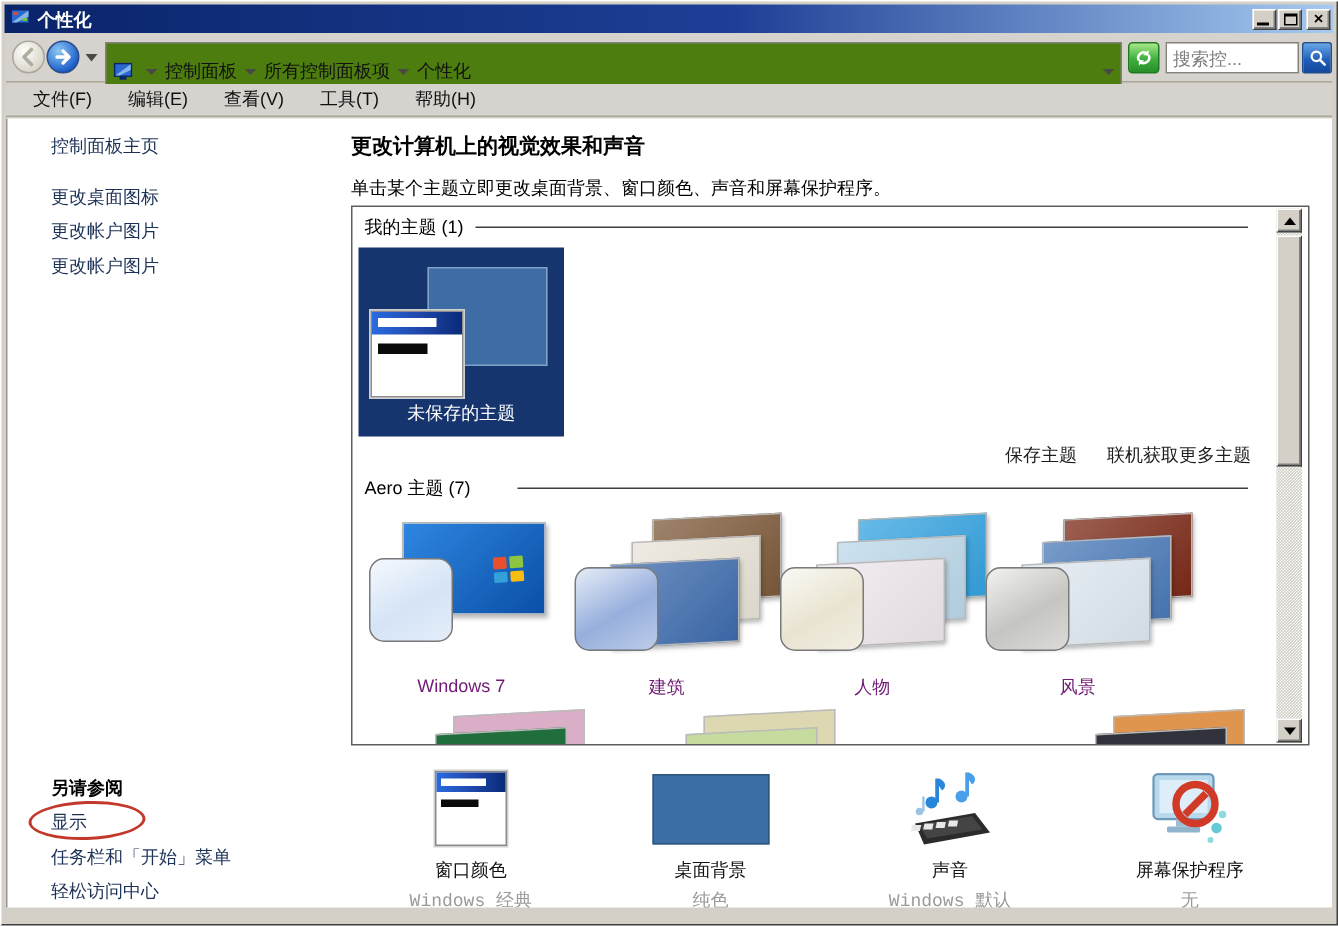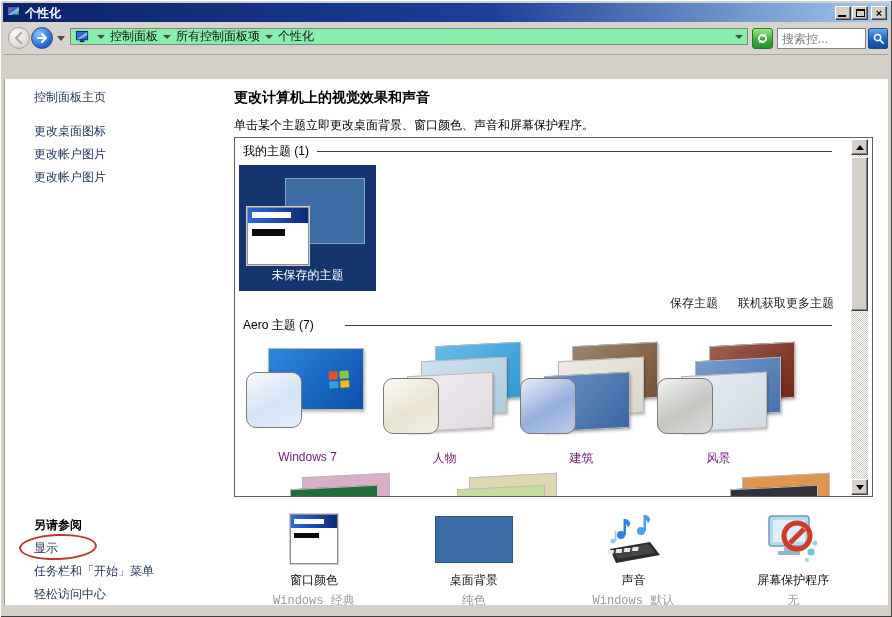--- a/index.html
+++ b/index.html
@@ -20,21 +20,21 @@
   .glyph-max{display:block;width:9px;height:8px;border:1px solid #000;border-top-width:2px;margin:0 auto 2px auto;}
   
   .toolbar{position:absolute;left:4px;top:22px;right:4px;height:33px;background:var(--chrome,#d6d3ce);
     border-bottom:1px solid #a9a699;}
   .navbtn{position:absolute;top:5px;width:22px;height:22px;border-radius:50%;cursor:pointer;}
   .navbtn.back{left:4px;background:radial-gradient(circle at 35% 30%,#fdfdfb,#d9d5ca 75%);border:1px solid #aaa69a;}
   .navbtn.fwd{left:27px;background:radial-gradient(circle at 35% 30%,#8cc8f4,#1a5bc8 75%);border:1px solid #2a4d8c;}
   .navbtn svg{position:absolute;left:3px;top:3px;}
   .nav-caret{position:absolute;left:53px;top:14px;width:0;height:0;
     border-left:4px solid transparent;border-right:4px solid transparent;border-top:5px solid #4a4a42;cursor:pointer;}
-  .addr{position:absolute;left:66px;top:6px;width:678px;height:17px;background:#86efac;
+  .addr{position:absolute;left:66px;top:6px;width:678px;height:39px;background:#4d7c0f;
     border:1px solid #84827a;display:flex;align-items:center;padding:0 4px;font-size:12px;color:#111;}
   .addr .aicon{flex:none;margin-right:2px;}
   .crumb-sep{width:0;height:0;border-left:4px solid transparent;border-right:4px solid transparent;
     border-top:4px solid #4a4a42;margin:0 5px;flex:none;}
   .crumb{cursor:pointer;white-space:nowrap;}
   .addr .spacer{flex:1;}
   .refresh{position:absolute;left:748px;top:6px;width:21px;height:21px;border:1px solid #1e7a1e;border-radius:3px;
     background:linear-gradient(180deg,#a8e88a,#3fae3f 55%,#2a8f2a);cursor:pointer;display:flex;align-items:center;justify-content:center;}
   .search{position:absolute;left:773px;top:6px;width:89px;height:21px;border:1px solid #84827a;background:#fff;}
   .search input{width:100%;height:100%;border:none;outline:none;font-size:12px;padding:0 4px;
@@ -180,20 +180,27 @@
       <input type="text" placeholder="搜索控..." style="">
     </div>
     <span class="searchbtn">
       <svg width="13" height="13" viewBox="0 0 14 14">
         <circle cx="6" cy="6" r="3.4" stroke="#fff" stroke-width="1.6" fill="none"></circle>
         <path d="M8.6 8.6 L12 12" stroke="#fff" stroke-width="1.8" stroke-linecap="round"></path>
       </svg>
     </span>
   </div>
 
+  <div class="menubar">
+    <span class="mi">文件(F)</span>
+    <span class="mi">编辑(E)</span>
+    <span class="mi">查看(V)</span>
+    <span class="mi">工具(T)</span>
+    <span class="mi">帮助(H)</span>
+  </div>
 
   <div class="client">
 
     <span class="slink" style="left:29px;top:10px;">控制面板主页</span>
     <span class="slink" style="left:29px;top:44px;">更改桌面图标</span>
     <span class="slink" style="left:29px;top:67px;">更改帐户图片</span>
     <span class="slink" style="left:29px;top:90px;">更改帐户图片</span>
 
     <div class="heading">更改计算机上的视觉效果和声音</div>
     <div class="subtitle">单击某个主题立即更改桌面背景、窗口颜色、声音和屏幕保护程序。</div>
@@ -235,36 +242,36 @@
                   <i style="background: rgb(140, 198, 62);"></i>
                   <i style="background: rgb(51, 160, 218);"></i>
                   <i style="background: rgb(251, 188, 18);"></i>
               </span>
             </div>
             <div class="glass"></div>
           </div>
           <div class="tlabel">Windows 7</div>
         </div>
         <div class="tcell">
+          <div class="thumb" style="--glass: #88a4d8; --card1: #3e6cae; --card2: #e9e4d8; --card3: #7d5a3a;">
+            <div class="card c3"></div>
+              <div class="card c2"></div>
+              <div class="card c1"></div>
+            <div class="glass"></div>
+          </div>
+          <div class="tlabel">建筑</div>
+        </div>
+        <div class="tcell">
           <div class="thumb" style="--glass: #e6e0cb; --card1: #efe8ee; --card2: #bcd8ea; --card3: #35a3e0;">
             <div class="card c3"></div>
               <div class="card c2"></div>
               <div class="card c1"></div>
             <div class="glass"></div>
           </div>
           <div class="tlabel">人物</div>
-        </div>
-        <div class="tcell">
-          <div class="thumb" style="--glass: #88a4d8; --card1: #3e6cae; --card2: #e9e4d8; --card3: #7d5a3a;">
-            <div class="card c3"></div>
-              <div class="card c2"></div>
-              <div class="card c1"></div>
-            <div class="glass"></div>
-          </div>
-          <div class="tlabel">建筑</div>
         </div>
         <div class="tcell">
           <div class="thumb" style="--glass: #bdbdb9; --card1: #dfe9f1; --card2: #4a7ab8; --card3: #7c2a18;">
             <div class="card c3"></div>
               <div class="card c2"></div>
               <div class="card c1"></div>
             <div class="glass"></div>
           </div>
           <div class="tlabel">风景</div>
         </div>

